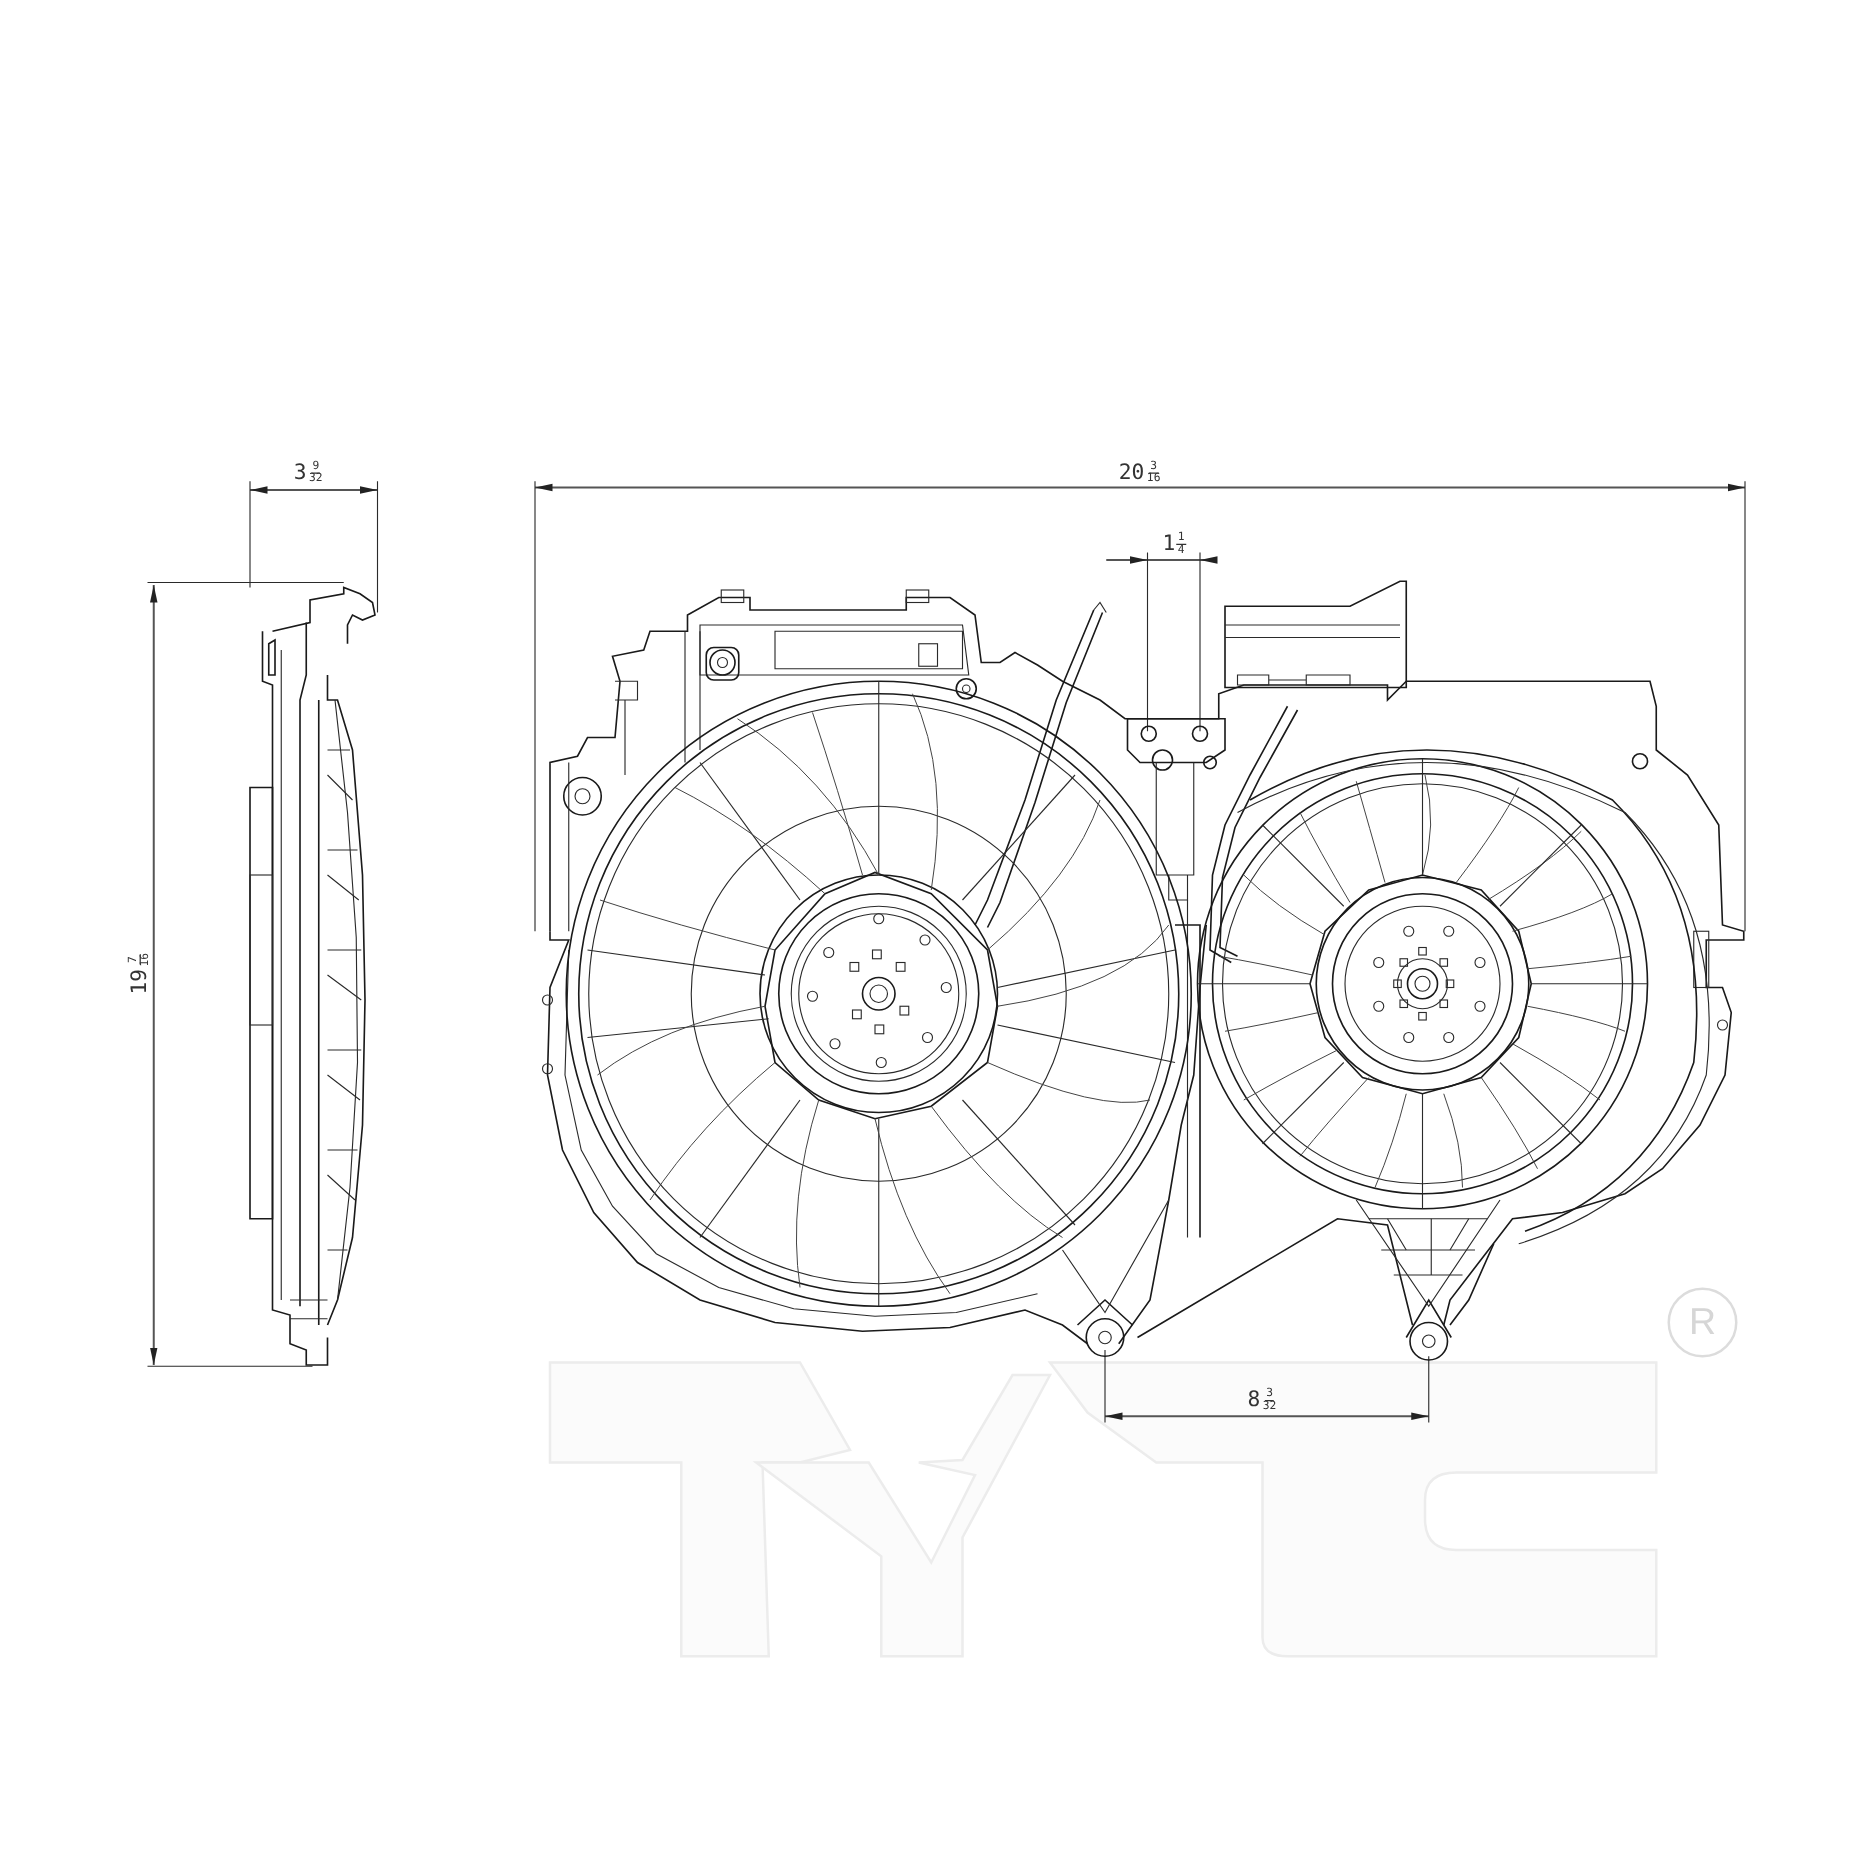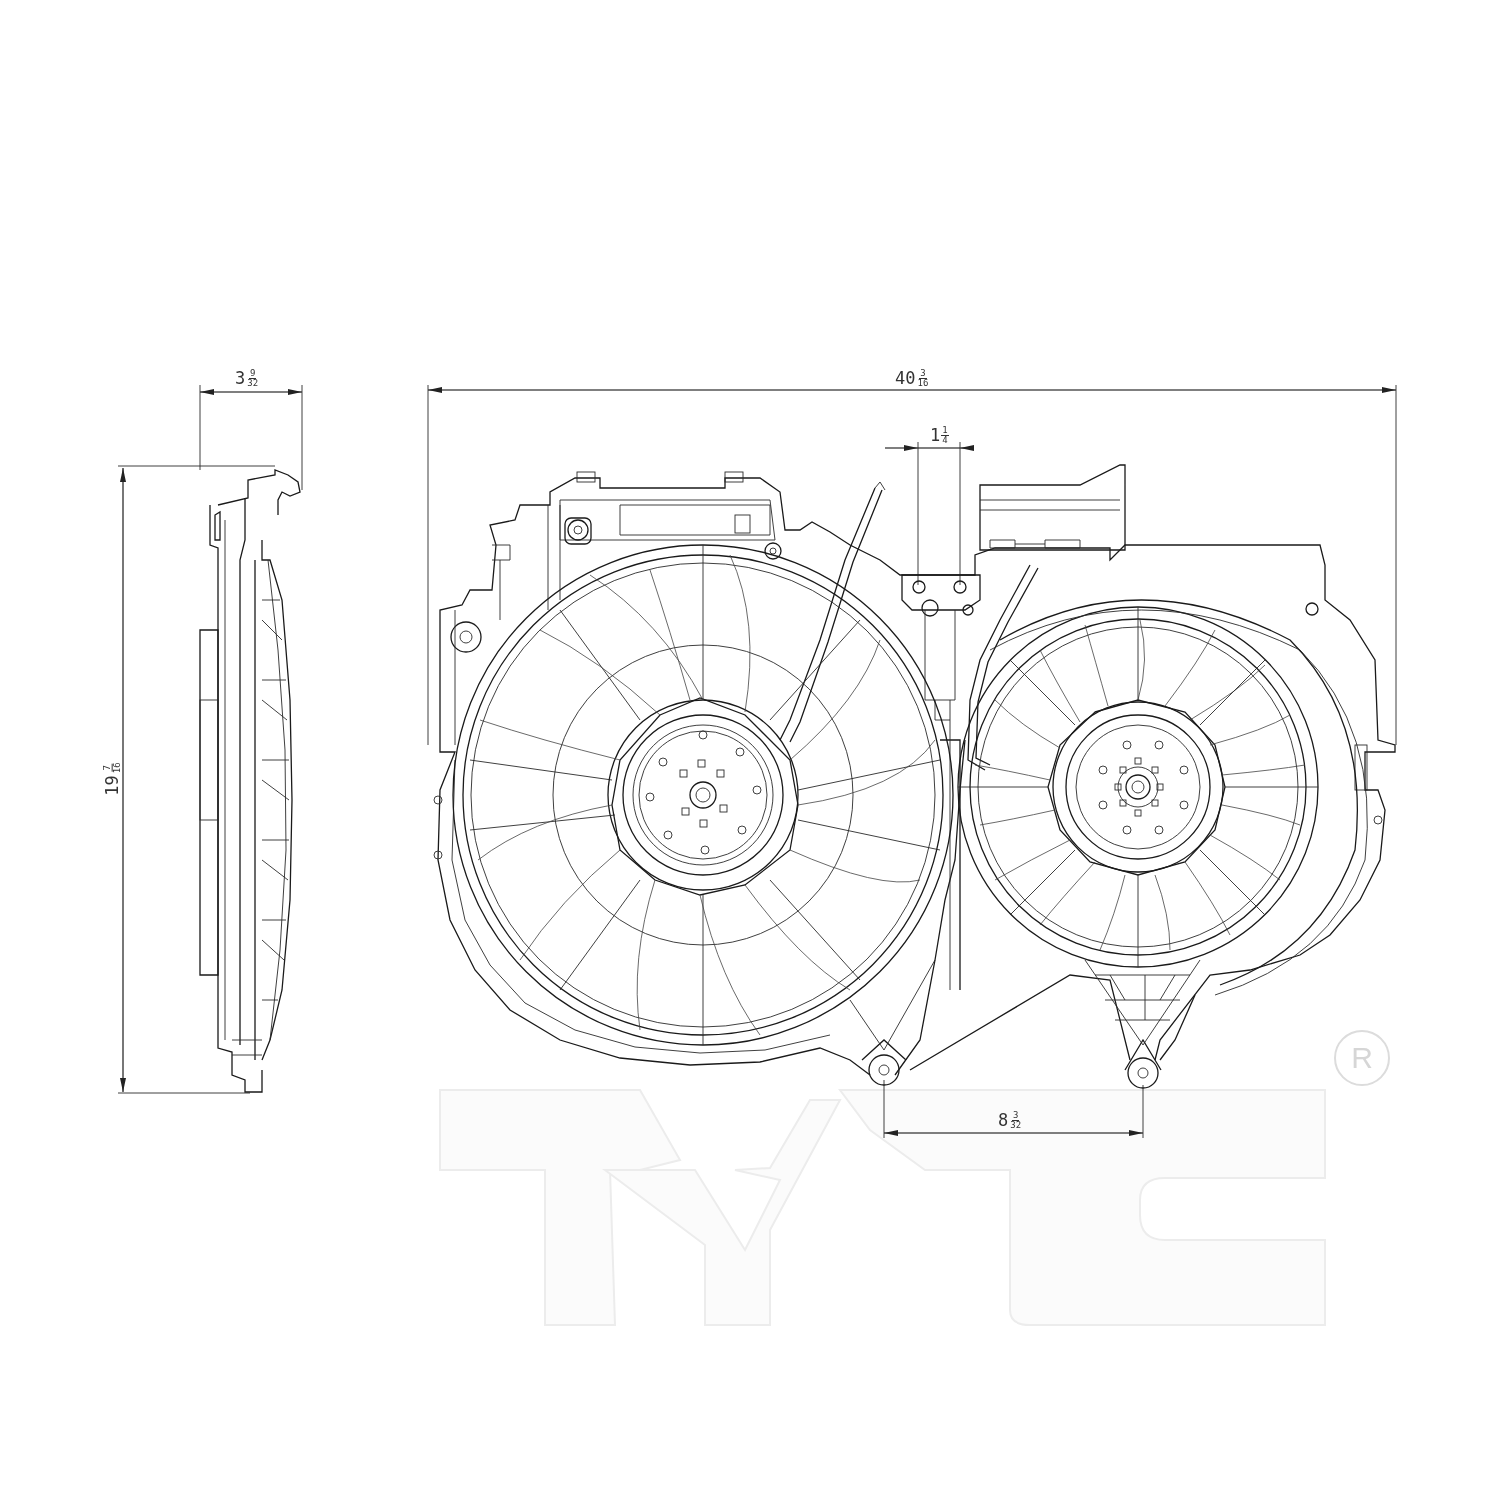--- a/index.html
+++ b/index.html
@@ -337,21 +337,21 @@
 
 <div class="dim-label" style="left:235px; top:369px;">
   <span class="whole">3</span>
   <span class="frac">
       <span class="num">9</span>
       <span class="den">32</span>
     </span>
 </div>
 
 <div class="dim-label" style="left:895px; top:369px;">
-  <span class="whole">40</span>
+  <span class="whole">20</span>
   <span class="frac">
       <span class="num">3</span>
       <span class="den">16</span>
     </span>
 </div>
 
 <div class="dim-label" style="left:930px; top:426px;">
   <span class="whole">1</span>
   <span class="frac">
       <span class="num">1</span>

